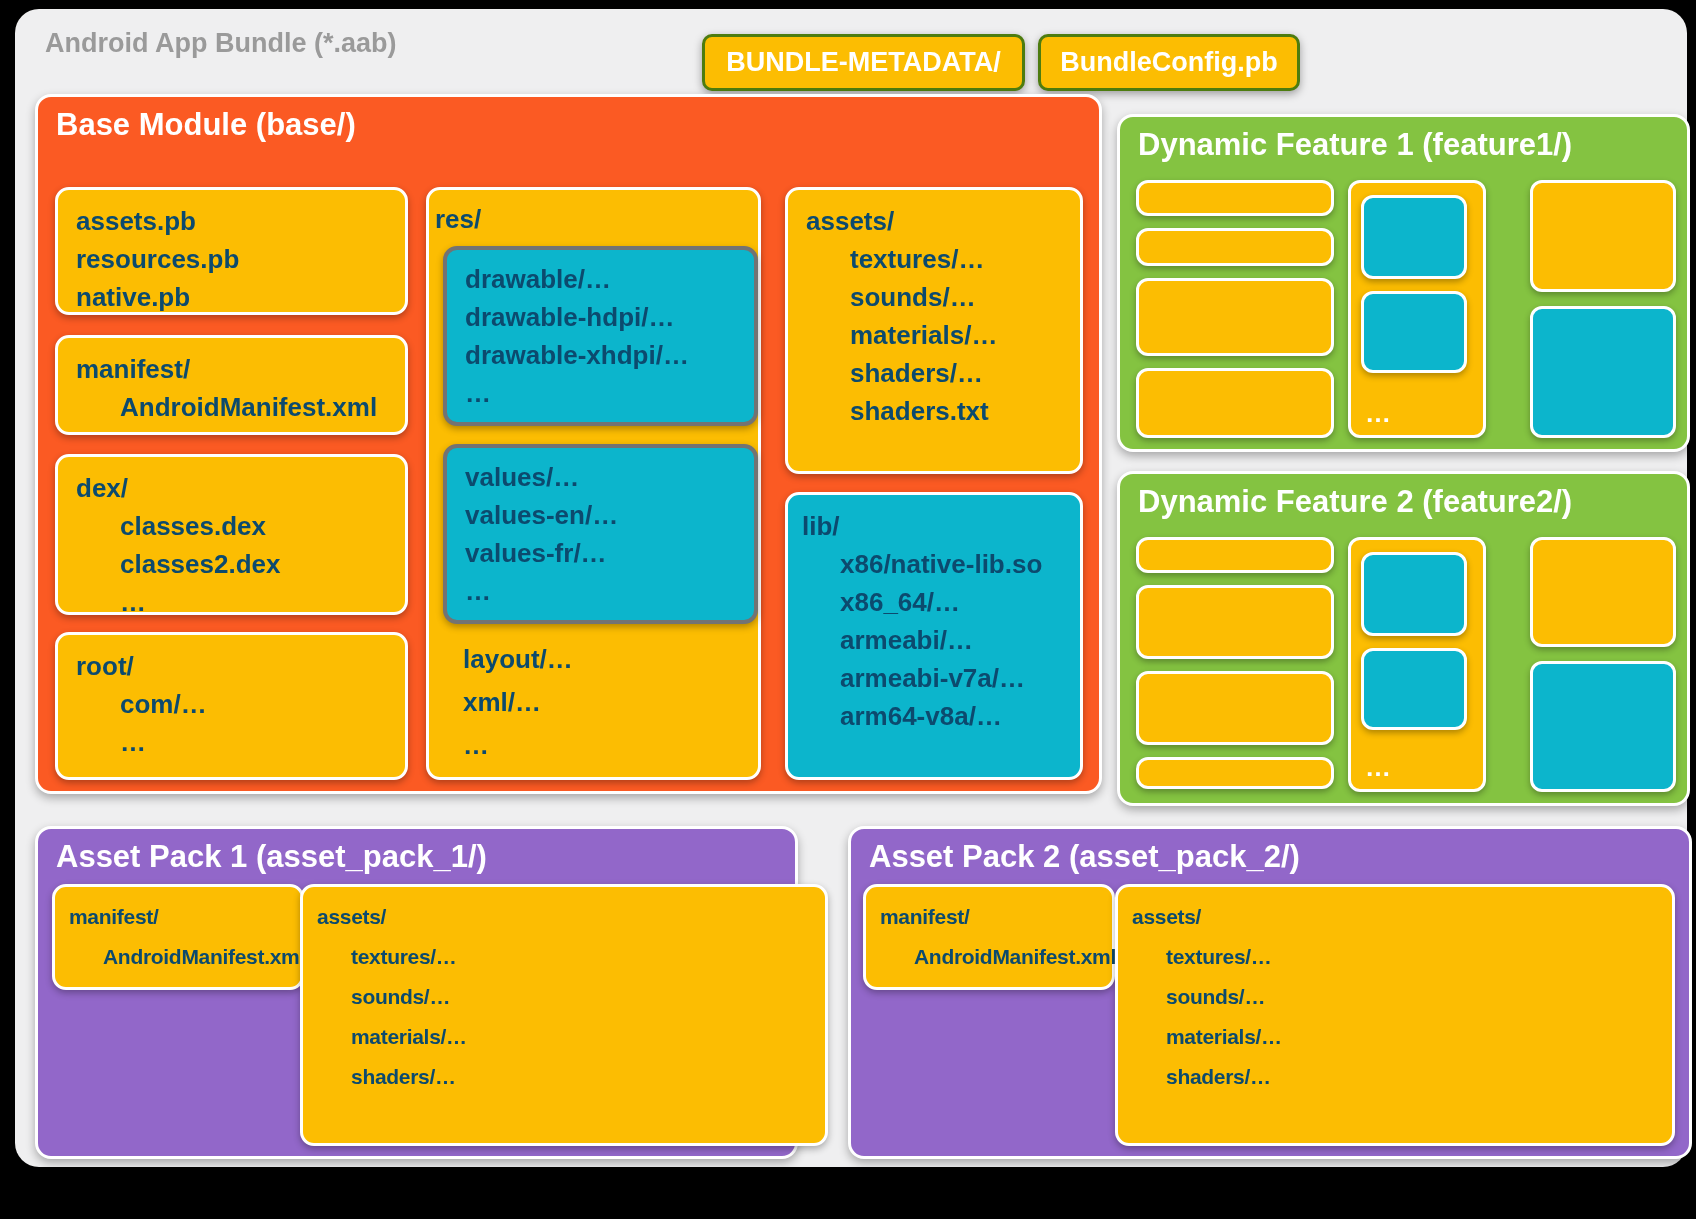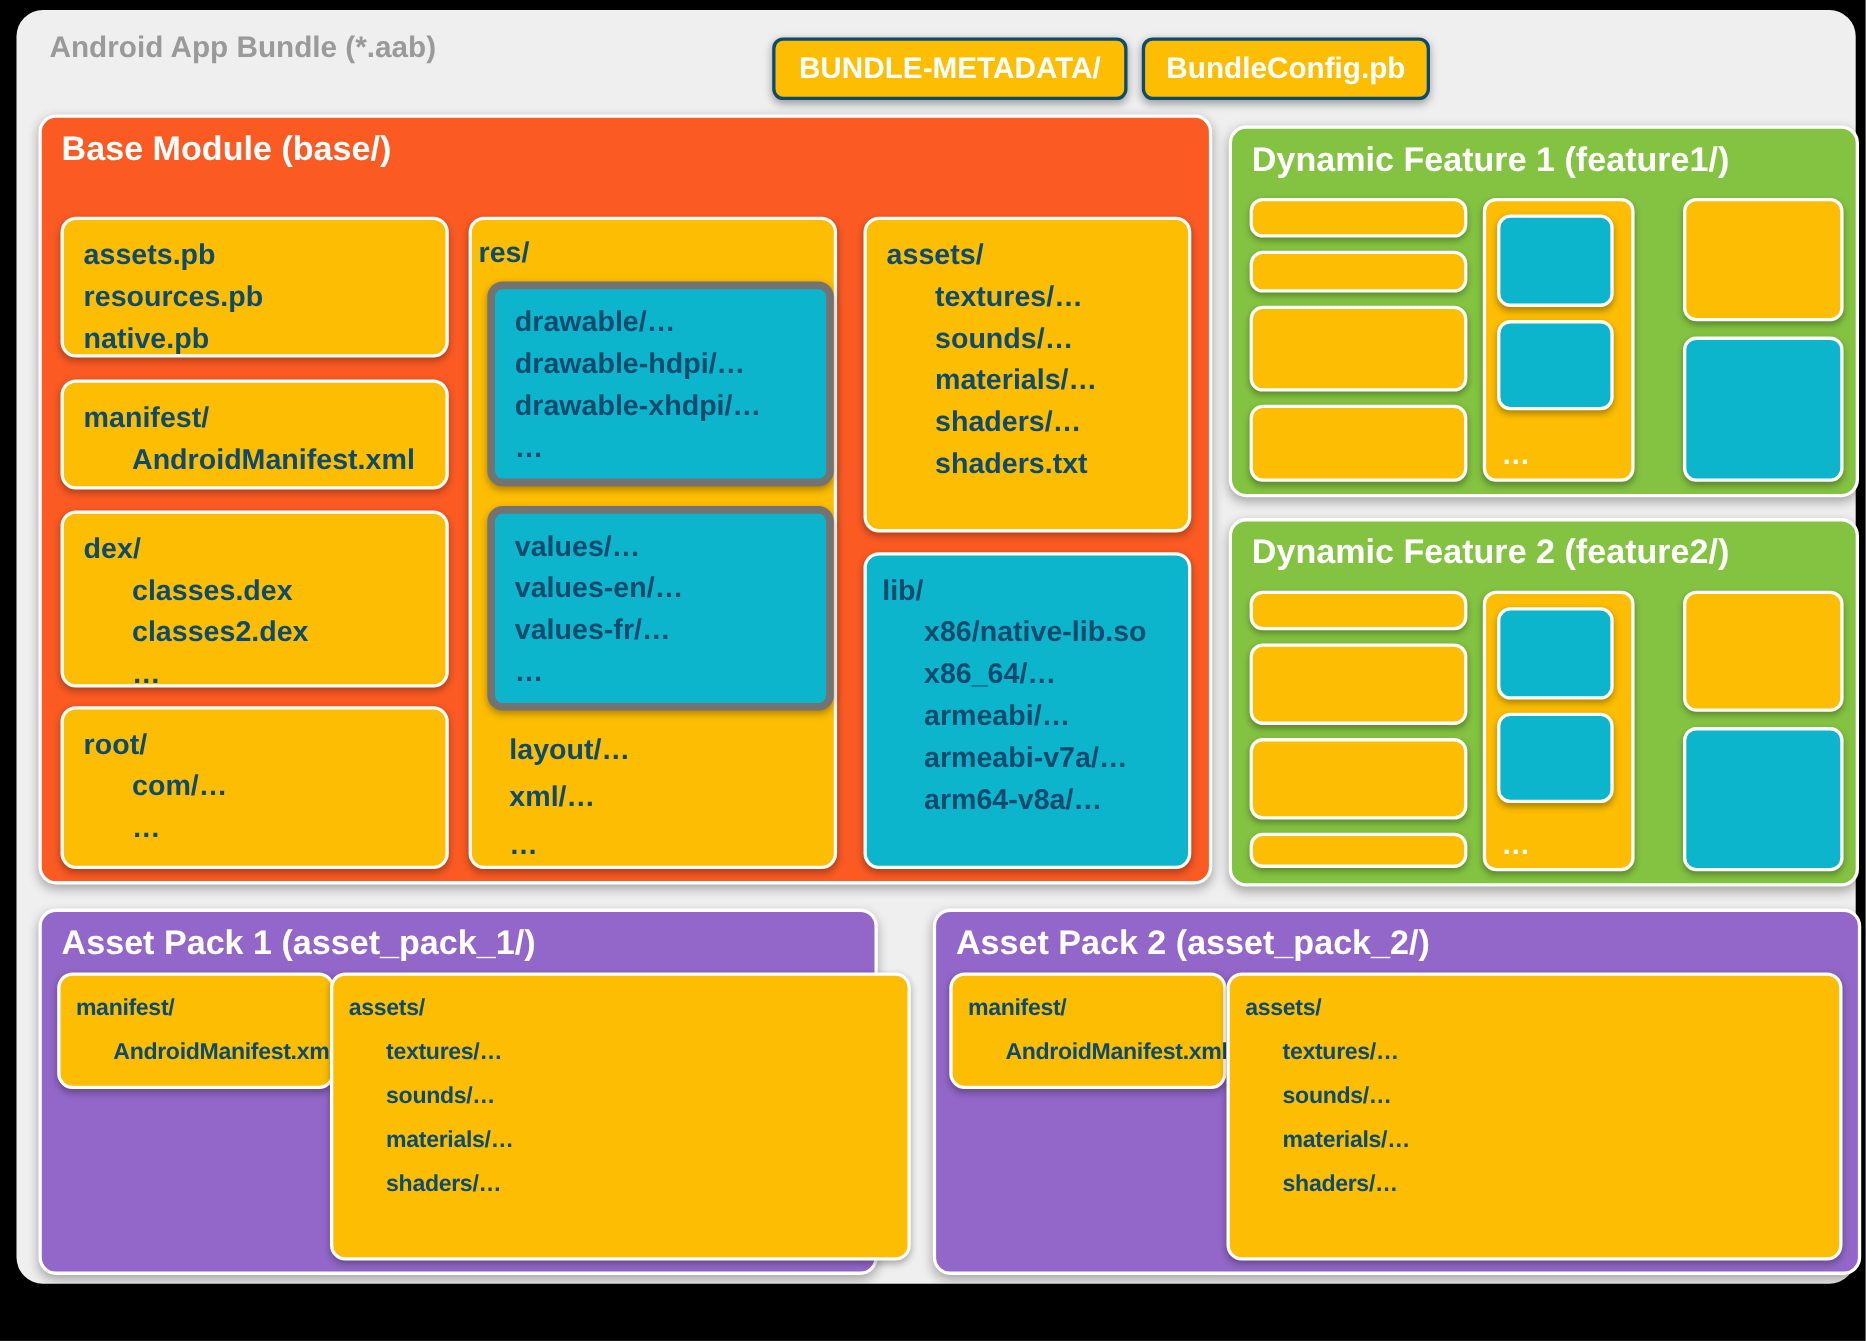--- a/index.html
+++ b/index.html
@@ -1,45 +1,45 @@
 <!DOCTYPE html>
 <html style="--orange: #fb5a23; --yellow: #fcbd02; --cyan: #0cb5cc; --green: #84c341; --purple: #9267c9; --card_bg: #efeff0; --title_text: #9a9a9a;"><head>
 <meta charset="utf-8">
 <style>
   html,body{margin:0;padding:0;}
   body{width:1696px;height:1219px;background:#000;font-family:"Liberation Sans",sans-serif;font-weight:bold;overflow:hidden;}
   .page{position:relative;width:1696px;height:1219px;}
   .card{position:absolute;left:15px;top:9px;width:1672px;height:1158px;background:var(--card_bg);border-radius:24px;}
   .app-title{position:absolute;left:30px;top:19px;font-size:27px;color:var(--title_text);white-space:nowrap;}
-  .badge{position:absolute;top:25px;height:57px;background:var(--yellow);border:3px solid #0c4a6e;border-radius:10px;
+  .badge{position:absolute;top:25px;height:57px;background:var(--yellow);border:3px solid #4d7c0f;border-radius:10px;
          box-shadow:0 3px 8px rgba(0,0,0,.35);color:#fff;font-size:27px;display:flex;align-items:center;
          justify-content:center;box-sizing:border-box;white-space:nowrap;}
   .badge1{left:687px;width:323px;}
   .badge2{left:1023px;width:262px;}
   .panel{position:absolute;border:3px solid #fff;border-radius:16px;box-shadow:0 4px 10px rgba(0,0,0,.3);box-sizing:border-box;}
   .panel-title{position:absolute;left:18px;top:10px;font-size:31px;color:#fff;white-space:nowrap;}
-  .base{left:20px;top:95px;width:1067px;height:700px;background:var(--orange);}
+  .base{left:20px;top:85px;width:1067px;height:700px;background:var(--orange);}
   .f1{left:1102px;top:105px;width:573px;height:338px;background:var(--green);}
   .f2{left:1102px;top:462px;width:573px;height:335px;background:var(--green);}
   .p1{left:20px;top:817px;width:763px;height:333px;background:var(--purple);}
   .p2{left:833px;top:817px;width:844px;height:333px;background:var(--purple);}
   .listbox{position:absolute;background:var(--yellow);border:3px solid #fff;border-radius:14px;
            box-shadow:0 3px 7px rgba(0,0,0,.3);color:#0c4a6e;font-size:26px;line-height:38px;
            padding:12px 18px;box-sizing:border-box;}
   .listbox .line{display:block;white-space:nowrap;}
   .listbox .ind{padding-left:44px;}
   .cyan{background:var(--cyan) !important;}
   
   .b-files{left:17px;top:90px;width:353px;height:128px;}
   .b-manifest{left:17px;top:238px;width:353px;height:100px;}
   .b-dex{left:17px;top:357px;width:353px;height:161px;}
   .b-root{left:17px;top:535px;width:353px;height:148px;}
   .b-res{left:388px;top:90px;width:335px;height:593px;padding:10px 0;}
   .res-label{margin-left:6px;margin-bottom:8px;}
-  .res-cyan{margin-left:14px;background:var(--cyan);border:7px solid #737373;border-radius:14px;
+  .res-cyan{margin-left:14px;background:var(--cyan);border:4px solid #737373;border-radius:14px;
             box-shadow:0 3px 7px rgba(0,0,0,.3);padding:10px 18px;}
   .res-cyan + .res-cyan{margin-top:18px;}
   .res-tail{margin:14px 0 0 34px;line-height:43px;}
   .b-assets{left:747px;top:90px;width:298px;height:287px;}
   .b-lib{left:747px;top:395px;width:298px;height:288px;padding-left:14px;}
   .b-lib .ind{padding-left:38px;}
   
   .mini{position:absolute;background:var(--yellow);border:3px solid #fff;border-radius:12px;
         box-shadow:0 3px 6px rgba(0,0,0,.3);box-sizing:border-box;}
   .feature .mb1,.feature .mb2,.feature .mb3,.feature .mb4{left:16px;width:198px;}

